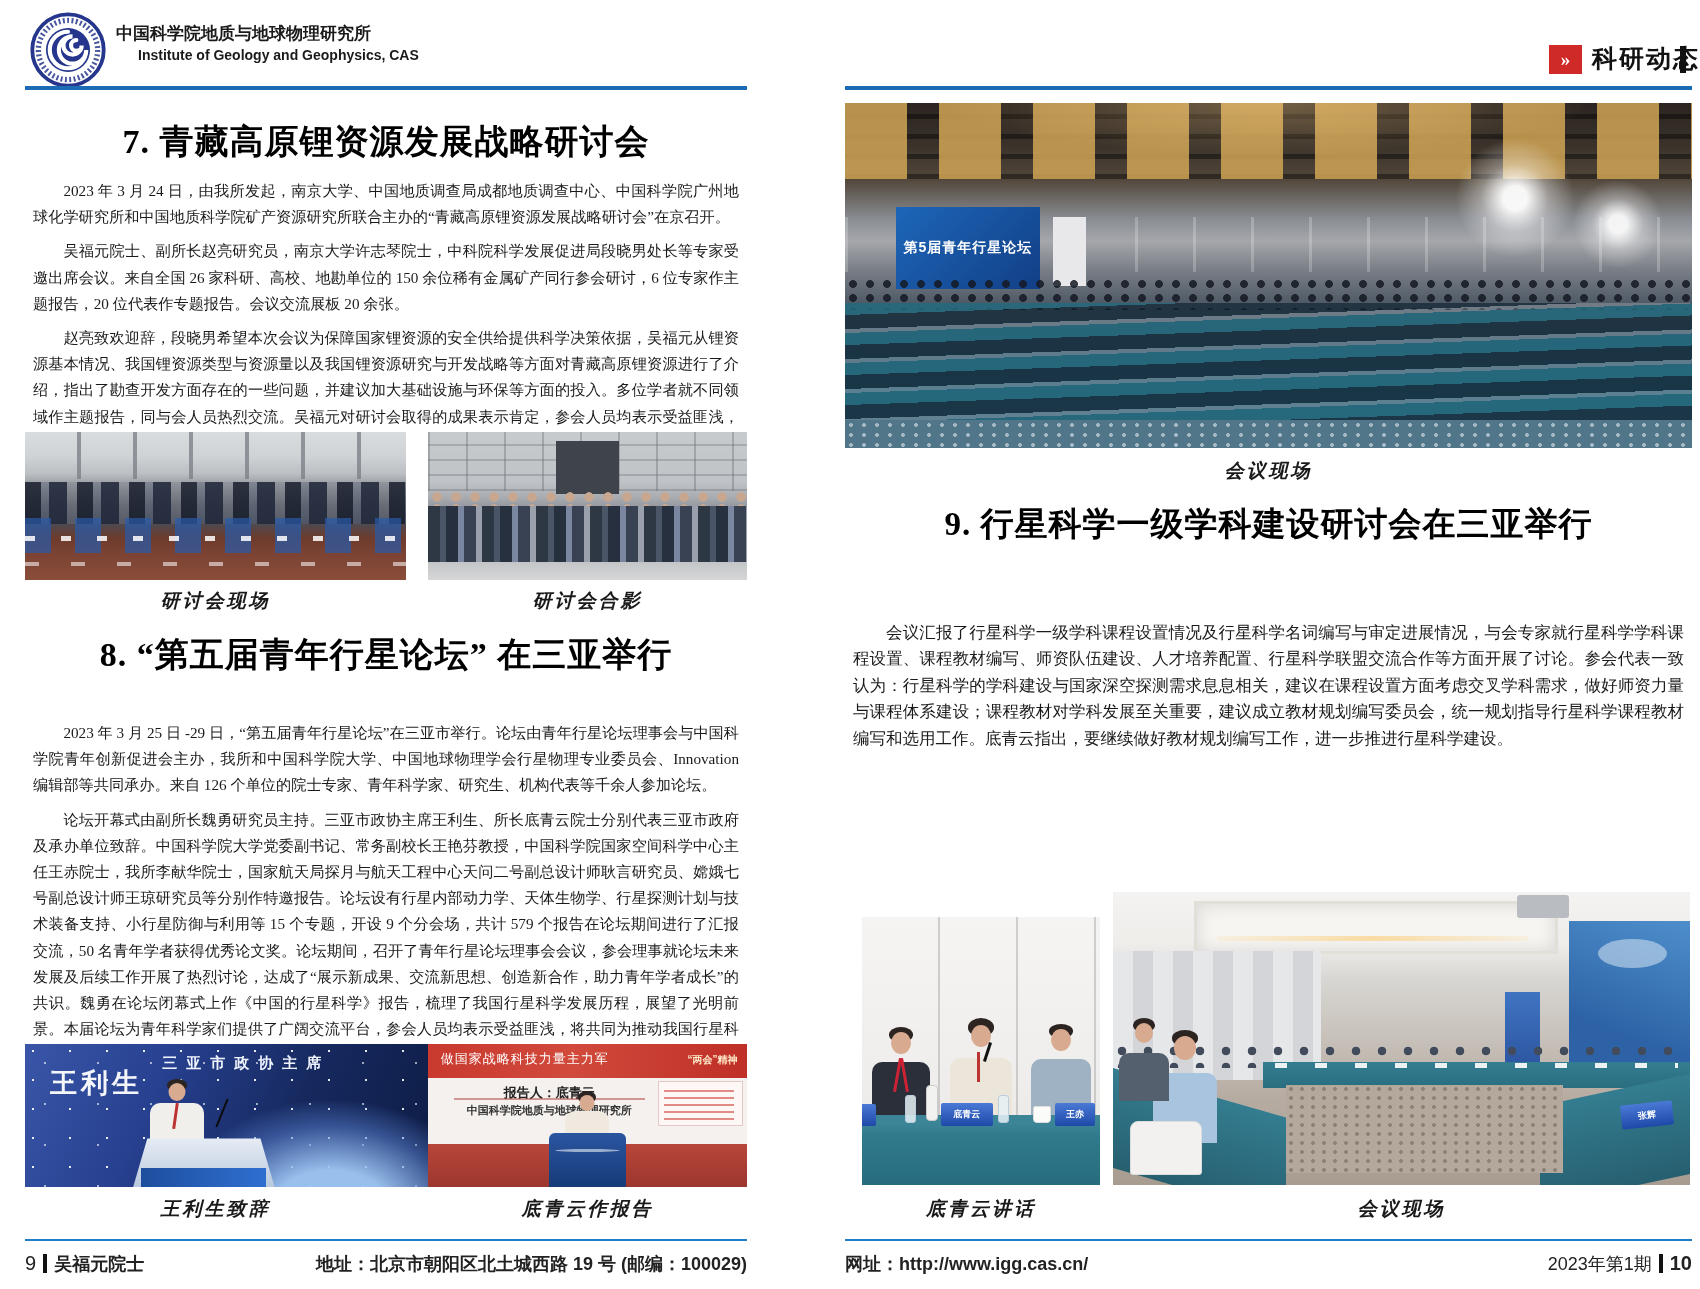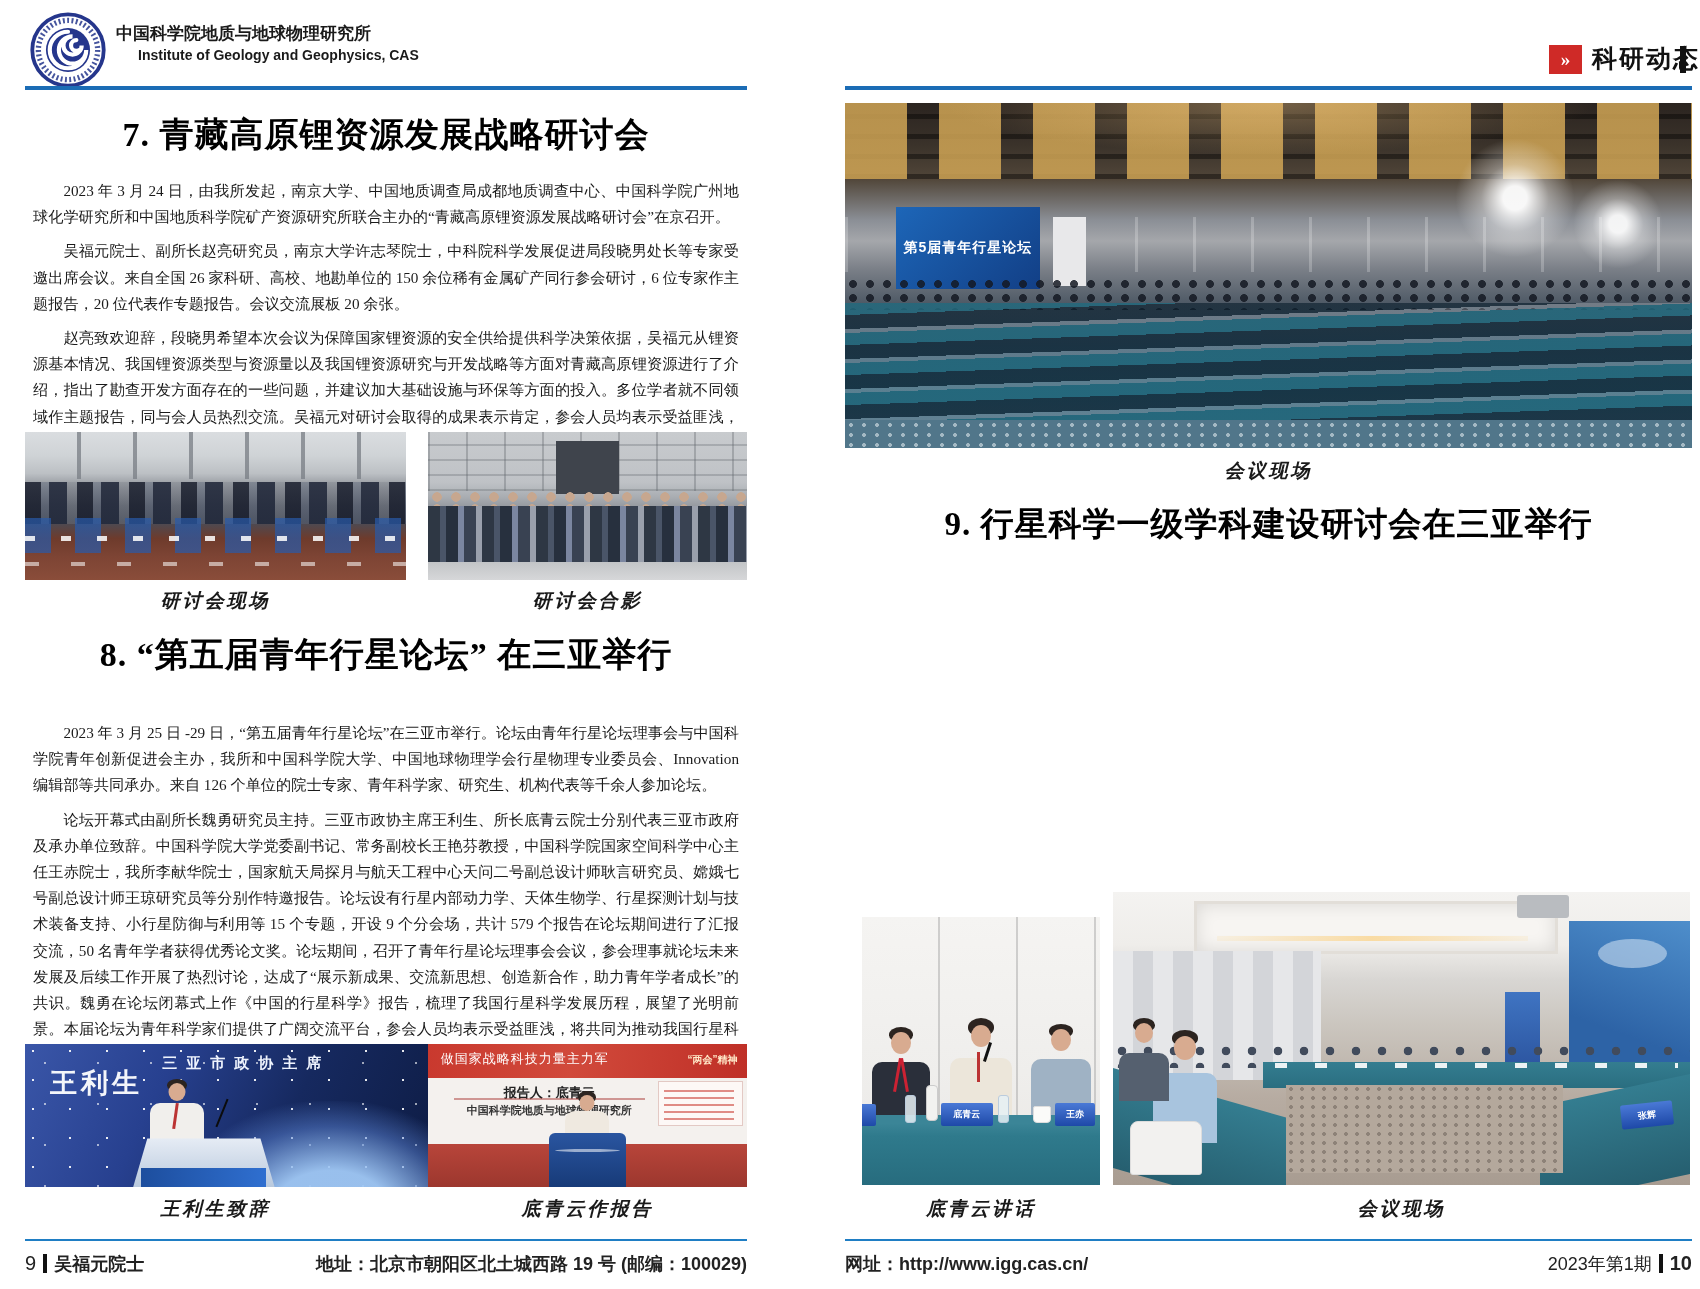--- a/index.html
+++ b/index.html
@@ -58,21 +58,21 @@
   </div>
   <div class="abs sans org-cn">中国科学院地质与地球物理研究所</div>
   <div class="abs sans org-en">Institute of Geology and Geophysics, CAS</div>
   <div class="abs rule-blue" style="left:25px;top:86px;width:722px;"></div>
 
   <div class="abs tag-box">»</div>
   <div class="abs sans tag-text">科研动态</div>
   <div class="abs tag-bar"></div>
   <div class="abs rule-blue" style="left:845px;top:86px;width:847px;"></div>
 
-  <div class="abs sec-title" style="left:25px;top:112px;width:722px;font-size:34px;">7.  青藏高原锂资源发展战略研讨会</div>
+  <div class="abs sec-title" style="left:25px;top:119px;width:722px;font-size:34px;">7.  青藏高原锂资源发展战略研讨会</div>
   <div class="abs paras lp-paras" style="left:25px;top:170px;width:722px;height:256px;overflow:hidden;">
     <p>2023 年 3 月 24 日，由我所发起，南京大学、中国地质调查局成都地质调查中心、中国科学院广州地球化学研究所和中国地质科学院矿产资源研究所联合主办的“青藏高原锂资源发展战略研讨会”在京召开。</p>
     <p>吴福元院士、副所长赵亮研究员，南京大学许志琴院士，中科院科学发展促进局段晓男处长等专家受邀出席会议。来自全国 26 家科研、高校、地勘单位的 150 余位稀有金属矿产同行参会研讨，6 位专家作主题报告，20 位代表作专题报告。会议交流展板 20 余张。</p>
     <p>赵亮致欢迎辞，段晓男希望本次会议为保障国家锂资源的安全供给提供科学决策依据，吴福元从锂资源基本情况、我国锂资源类型与资源量以及我国锂资源研究与开发战略等方面对青藏高原锂资源进行了介绍，指出了勘查开发方面存在的一些问题，并建议加大基础设施与环保等方面的投入。多位学者就不同领域作主题报告，同与会人员热烈交流。吴福元对研讨会取得的成果表示肯定，参会人员均表示受益匪浅，加强对青藏高原锂资源相关问题的研究，为提升我国锂资源保障能力做出贡献。</p>
   </div>
 
   <div class="abs photo" style="left:25px;top:432px;width:381px;height:148px;">
     <div style="inset:0;background:linear-gradient(180deg,#dadde0 0%,#cfd3d6 16%,#bcc0c4 28%,#8d9198 38%,#5c616c 50%,#474c58 60%,#6e3b2c 72%,#7d4434 84%,#8a4d3a 100%);"></div>
     <div style="left:0;top:0;width:100%;height:32%;background:repeating-linear-gradient(90deg,transparent 0 52px,rgba(120,125,132,.75) 52px 56px);"></div>
     <div style="left:0;top:34%;width:100%;height:28%;background:repeating-linear-gradient(90deg,rgba(25,30,45,.85) 0 16px,rgba(90,100,120,.45) 16px 24px,rgba(35,42,60,.9) 24px 42px,rgba(120,125,135,.35) 42px 52px);"></div>
@@ -160,20 +160,21 @@
     <div style="left:72%;top:10%;width:120px;height:120px;background:radial-gradient(circle,rgba(255,255,255,.95) 0 14%,rgba(255,255,255,.35) 40%,transparent 70%);"></div>
     <div style="left:86%;top:22%;width:90px;height:90px;background:radial-gradient(circle,rgba(255,255,255,.9) 0 14%,rgba(255,255,255,.3) 40%,transparent 70%);"></div>
     <div style="left:0;top:50%;width:100%;height:10%;background-image:radial-gradient(circle 4px at 8px 8px,rgba(20,25,35,.85) 0 3.6px,transparent 4.2px);background-size:17px 14px;"></div>
     <div style="left:0;top:58%;width:100%;height:34%;background:repeating-linear-gradient(178deg,rgba(35,105,125,.85) 0 12px,rgba(12,32,46,.65) 12px 26px,rgba(220,225,230,.25) 26px 30px);"></div>
     <div style="left:0;top:92%;width:100%;height:8%;background:#51768a;background-image:radial-gradient(circle 2px at 6px 5px,rgba(220,230,235,.6) 0 1.6px,transparent 2.2px);background-size:13px 10px;"></div>
   </div>
   <div class="abs caption" style="left:845px;top:458px;width:847px;">会议现场</div>
 
   <div class="abs sec-title" style="left:845px;top:502px;width:847px;font-size:33px;">9.  行星科学一级学科建设研讨会在三亚举行</div>
   <div class="abs paras rp-paras" style="left:845px;top:612px;width:847px;height:268px;overflow:hidden;">
+    <p>会议汇报了行星科学一级学科课程设置情况及行星科学名词编写与审定进展情况，与会专家就行星科学学科课程设置、课程教材编写、师资队伍建设、人才培养配置、行星科学联盟交流合作等方面开展了讨论。参会代表一致认为：行星科学的学科建设与国家深空探测需求息息相关，建议在课程设置方面考虑交叉学科需求，做好师资力量与课程体系建设；课程教材对学科发展至关重要，建议成立教材规划编写委员会，统一规划指导行星科学课程教材编写和选用工作。底青云指出，要继续做好教材规划编写工作，进一步推进行星科学建设。</p>
   </div>
 
   <div class="abs photo" style="left:862px;top:917px;width:238px;height:268px;">
     <div style="inset:0;background:linear-gradient(180deg,#f5f4f2 0%,#efeeec 58%,#e9e7e4 100%);"></div>
     <div style="inset:0;background:repeating-linear-gradient(90deg,transparent 0 76px,rgba(160,160,160,.45) 76px 78px);"></div>
     <div class="fig" style="left:4%;top:42%;width:58px;height:90px;">
       <div class="hair" style="top:-3px;width:24px;height:15px;"></div>
       <div class="head" style="top:2px;width:20px;height:22px;"></div>
       <div class="torso" style="height:58px;background:#2a2f3a;"></div>
       <div style="position:absolute;left:24px;top:28px;width:3px;height:34px;background:#c23;transform:rotate(10deg);"></div>

